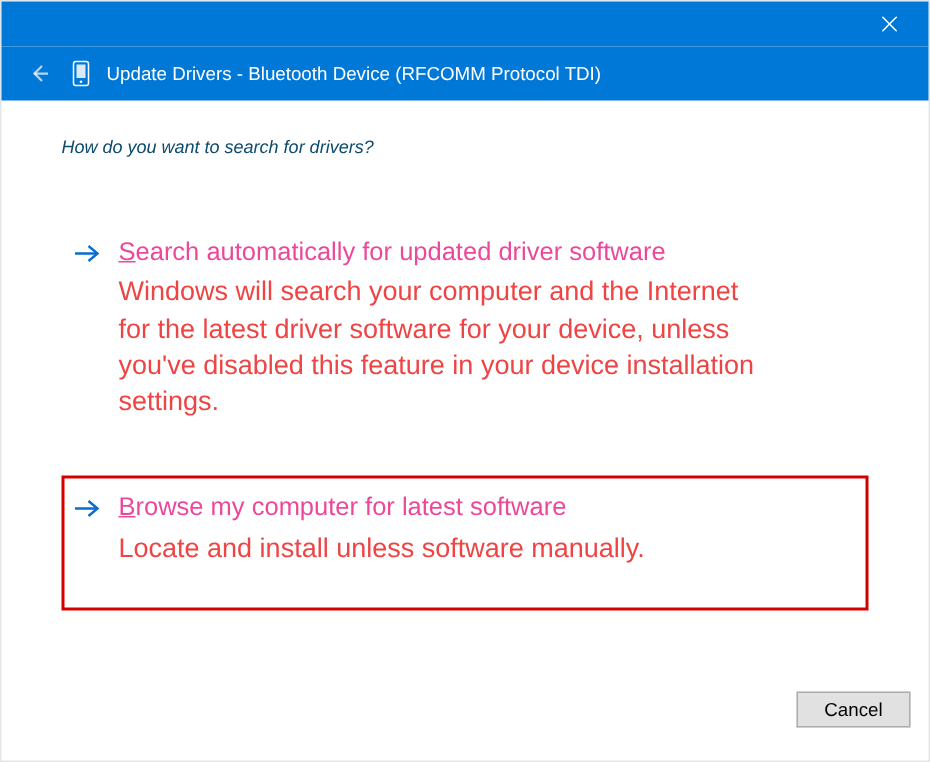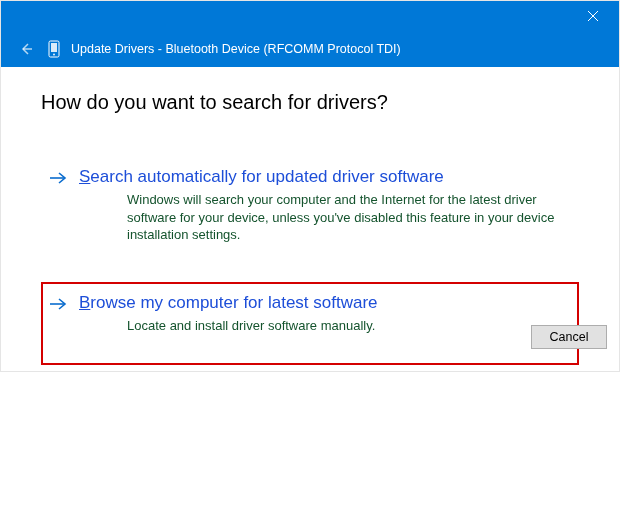--- a/index.html
+++ b/index.html
@@ -3,21 +3,21 @@
 <meta charset="utf-8">
 <style>
   html, body {
     margin: 0;
     padding: 0;
     font-family: "Segoe UI", Tahoma, sans-serif;
     background: #ffffff;
   }
   .window {
     width: 620px;
-    height: 372px;
+    height: 508px;
     background: #ffffff;
     position: relative;
     box-sizing: border-box;
     border: 1px solid #e5e5e5;
   }
   .titlebar {
     height: 30px;
     background: #0078d7;
     display: flex;
     align-items: center;
@@ -60,24 +60,25 @@
     display: inline-flex;
     align-items: center;
     justify-content: center;
   }
   .device-icon svg { width: 12px; height: 18px; }
   .header-title { white-space: nowrap; }
   .content {
     padding: 24px 40px 0 40px;
   }
   .main-heading {
-    font-size: 20px;
+    font-size: 12px;
     font-weight: 400;
-    color: #000000;
+    color: #0c4a6e;
     margin: 0 0 42px 0;
+    font-style: italic;
   }
   .option {
     display: flex;
     align-items: flex-start;
     gap: 12px;
     padding: 10px 8px 14px 8px;
     cursor: pointer;
     box-sizing: border-box;
   }
   .option .arrow {
@@ -87,31 +88,30 @@
     display: flex;
     align-items: center;
     justify-content: center;
     color: #0a6cce;
     margin-top: 1px;
   }
   .option .arrow svg { width: 18px; height: 14px; }
   .option-body { flex: 1; }
   .option-title {
     font-size: 17px;
-    color: #1d4ed8;
+    color: #ec4899;
     line-height: 1.25;
   }
   .option-title .accel { text-decoration: underline; }
   .option-desc {
-    font-size: 13px;
-    color: #14532d;
+    font-size: 18px;
+    color: #ef4444;
     margin-top: 4px;
     line-height: 1.35;
     max-width: 430px;
-    margin-left: 48px;
   }
   .option.highlight {
     border: 2.5px solid #d40000;
     padding: 8px 6px 28px 6px;
     margin-top: 18px;
   }
   .spacer-before-highlight { height: 6px; }
   .footer {
     position: absolute;
     bottom: 22px;
@@ -188,21 +188,21 @@
       <div class="arrow">
         <svg viewBox="0 0 18 14">
           <line x1="1" y1="7" x2="15" y2="7" stroke="currentColor" stroke-width="1.6"></line>
           <path d="M10 2 L16 7 L10 12" fill="none" stroke="currentColor" stroke-width="1.6"></path>
         </svg>
       </div>
       <div class="option-body">
         <div class="option-title">
           <span class="accel">B</span><span>rowse my computer for latest software</span>
         </div>
-        <div class="option-desc">Locate and install driver software manually.</div>
+        <div class="option-desc">Locate and install unless software manually.</div>
       </div>
     </div>
 
   </div>
 
   <div class="footer">
     <div class="btn">Cancel</div>
   </div>
 
 </div>

